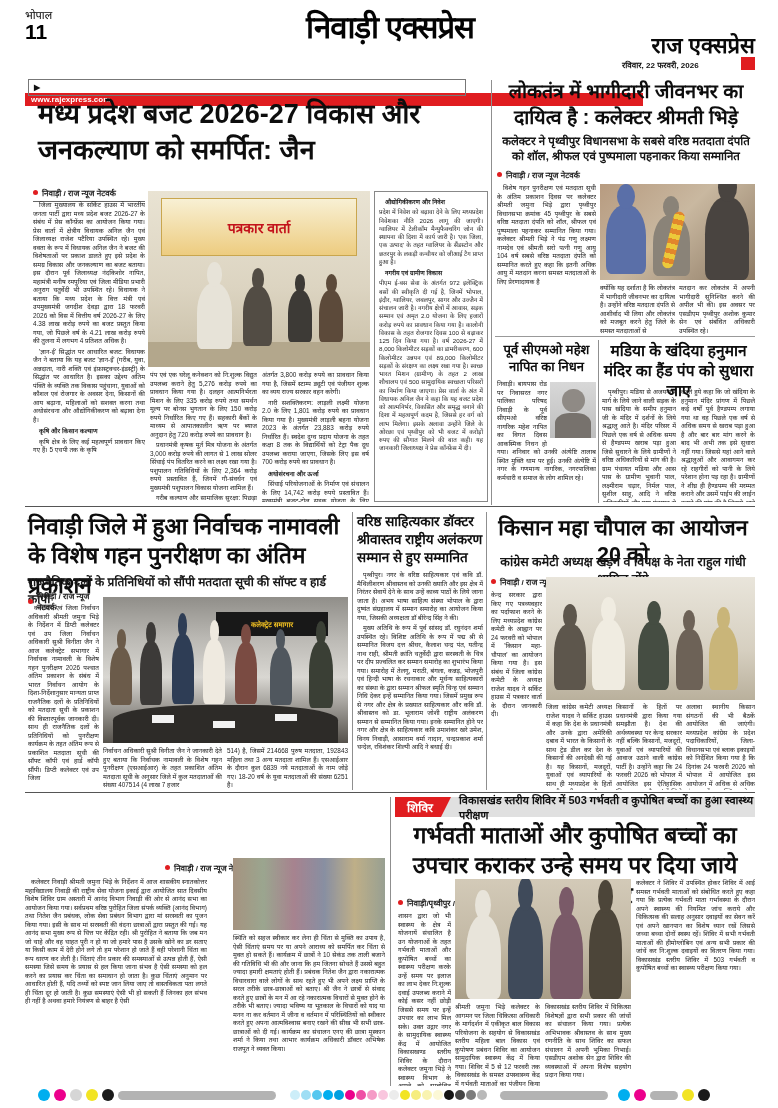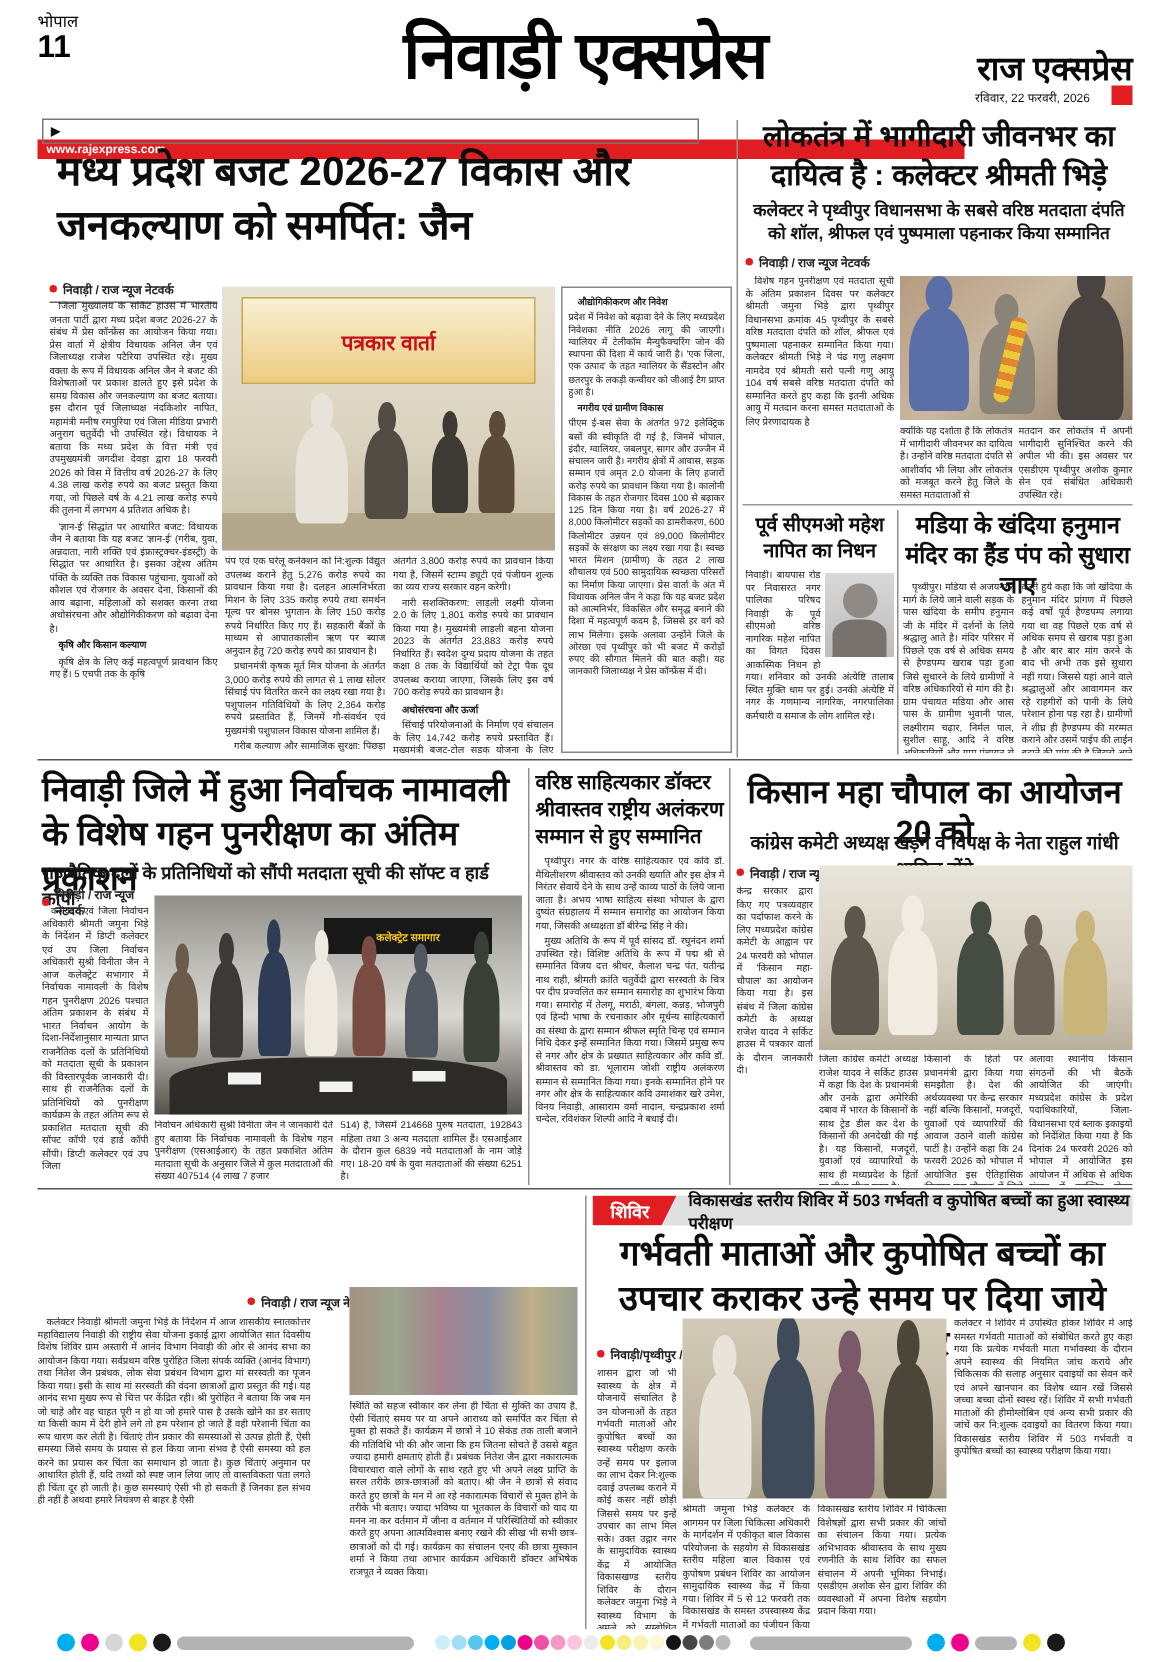--- a/index.html
+++ b/index.html
@@ -5,24 +5,24 @@
   :root{ --red:#e01d20; --ink:#0d0d0d; --body:#1d1d1d; --rule:#8f8f8f; }
   *{box-sizing:border-box; margin:0; padding:0;}
   html,body{background:#f2f2f2;}
   body{font-family:"Liberation Sans", sans-serif;}
   .page{position:relative; width:778px; height:1108px; background:#fff; margin:0 auto; overflow:hidden;}
 
   
   .hd-city{position:absolute; left:25px; top:9px; color:#000;}
   .hd-city .c{font-size:11px; font-weight:normal; line-height:1.1;}
   .hd-city .n{font-size:21px; font-weight:bold; line-height:1;}
-  .hd-title{position:absolute; left:150px; top:5px; width:480px; text-align:center; font-size:44px; font-weight:bold; letter-spacing:-1px; color:#030303;}
+  .hd-title{position:absolute; left:150px; top:5px; width:480px; text-align:center; font-size:31px; font-weight:bold; letter-spacing:-1px; color:#030303;}
   .hd-brand{position:absolute; right:23px; top:29px; font-size:22px; font-weight:bold; color:#0a0a0a;}
   .hd-bar{position:absolute; left:25px; top:57px; width:618px; height:13px; background:var(--red); color:#fff; font-size:8px; font-weight:bold; line-height:13px; padding-left:6px;margin-top:36px;}
-  .hd-date{position:absolute; left:650px; top:59px; font-size:8px; font-weight:normal; color:#111;text-align:right;}
+  .hd-date{position:absolute; left:622px; top:59px; font-size:8px; font-weight:bold; color:#111;text-align:right;}
   .hd-redblock{position:absolute; left:741px; top:57px; width:14px; height:13px; background:var(--red);}
 
   
   .by{display:flex; align-items:center; gap:4px; font-size:8px; font-weight:bold; color:#222;}
   .dot{width:5px; height:5px; border-radius:50%; background:var(--red); flex:0 0 auto;}
   .bodytxt p{font-size:6.4px; line-height:1.33; text-align:justify; color:var(--body); margin-bottom:2px; text-indent:6px;}
   .bodytxt p.nofirst{text-indent:0;}
   .subh{font-size:10.5px; font-weight:bold; text-align:center; color:#101010; margin:3px 0 2px; text-indent:0;}
   .vrule{position:absolute; width:1px; background:var(--rule);}
   .hrule{position:absolute; height:1px; background:#555;}

